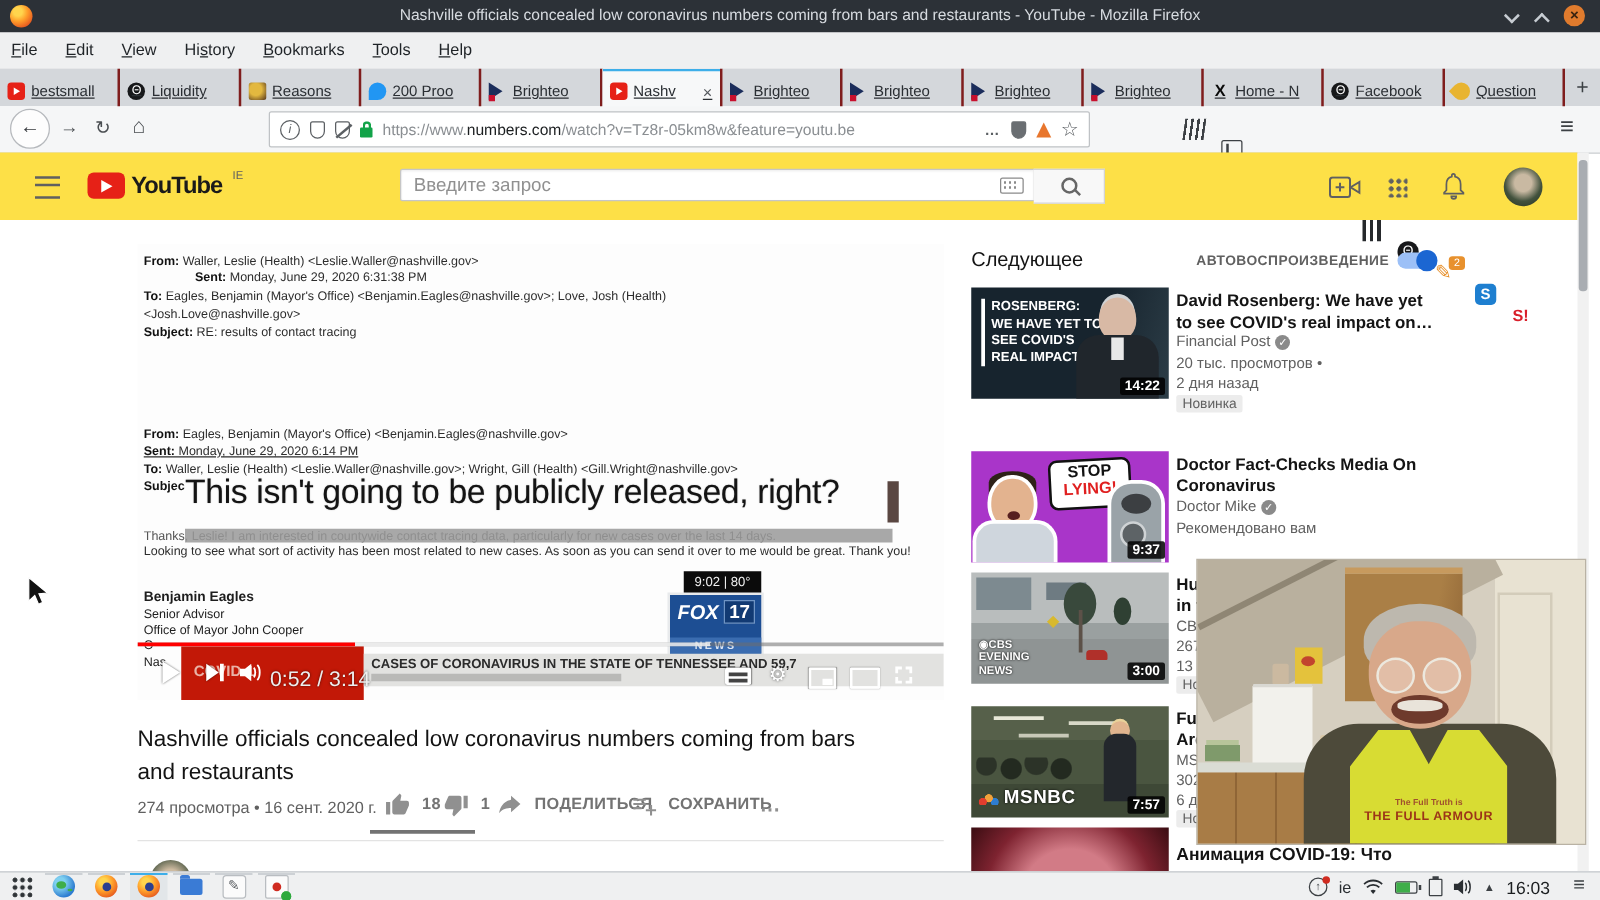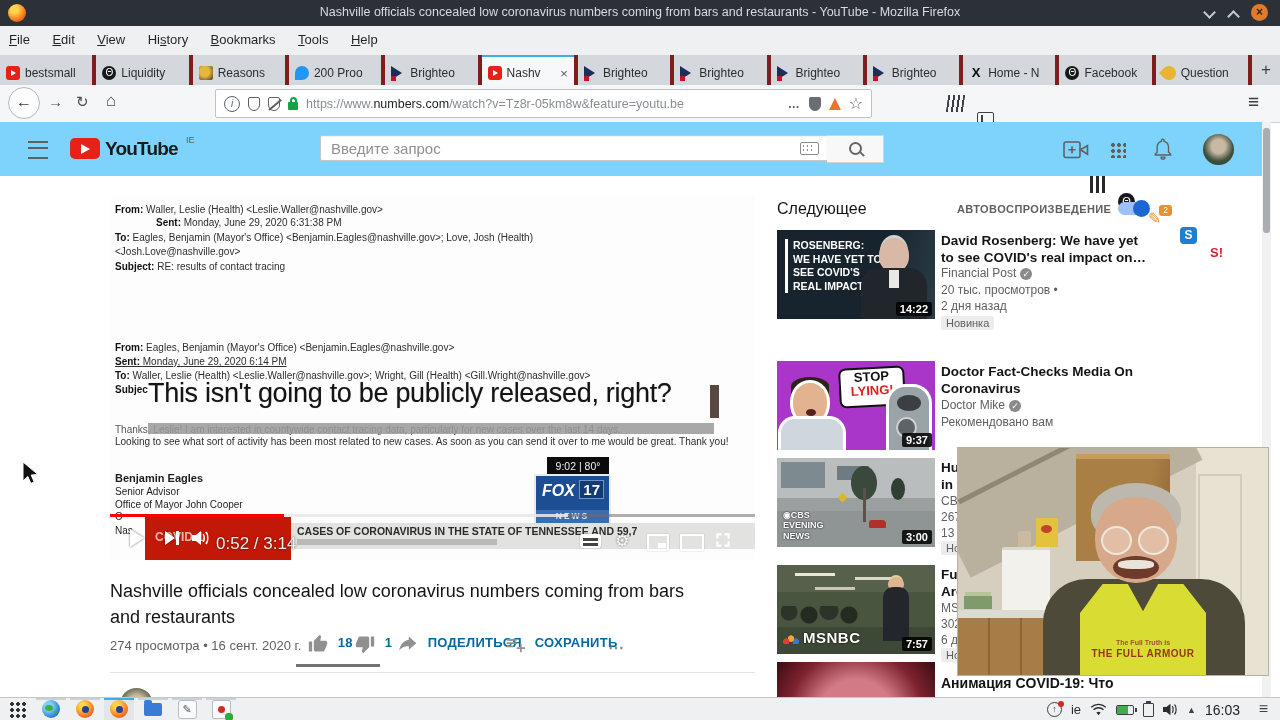--- a/index.html
+++ b/index.html
@@ -19,21 +19,21 @@
   .chev-up:before{transform:rotate(-135deg);top:4px;}
   .wclose{width:17px;height:17px;border-radius:50%;background:#e07b2d;color:#3a2410;font-size:12px;
           line-height:17px;text-align:center;font-weight:bold;}
 
   .menubar{left:0;top:26px;width:1280px;height:29px;background:#eff0f1;border-bottom:1px solid #e2e4e6;}
   .mitem{display:inline-block;margin:0 9px;font-size:13px;color:#1f2327;padding-top:6px;}
   .mkey{text-decoration:underline;}
 
   .tabbar{left:0;top:55px;width:1280px;height:30px;background:#d4d7db;display:flex;align-items:stretch;}
   .tab{flex:1 1 0;max-width:96px;min-width:0;display:flex;align-items:center;padding:18px 6px;
-       font-size:12px;color:#2a2e33;border-right:4px solid #7f1d1d;overflow:hidden;}
+       font-size:12px;color:#2a2e33;border-right:2px solid #7f1d1d;overflow:hidden;text-decoration:underline;}
   .tab.active{background:#f7f8f9;box-shadow:inset 0 2px 0 #3daee9;}
   .tlabel{white-space:nowrap;overflow:hidden;flex:1;}
   .tclose{color:#55595e;font-size:13px;margin-left:3px;}
   .newtab{width:28px;text-align:center;font-size:17px;color:#3c4044;line-height:30px;}
   .fav{width:14px;height:14px;margin-right:5px;flex:none;position:relative;}
   .fav-yt{background:#e62117;border-radius:3px;}
   .fav-yt:after{content:"";position:absolute;left:5px;top:4px;border-left:5px solid #fff;
                 border-top:3px solid transparent;border-bottom:3px solid transparent;}
   .fav-theta{background:#17181a;border-radius:50%;color:#fff;font-size:10px;line-height:14px;text-align:center;}
   .fav-photo{background:radial-gradient(circle at 40% 40%,#e3b83f 0 40%,#6b4a22 90%);border-radius:2px;}
@@ -74,21 +74,21 @@
   .pencilx{color:#e8912d;font-size:16px;line-height:17px;}
   .skypex{background:#1e7fd0;border-radius:4px;color:#fff;font-weight:bold;text-align:center;line-height:17px;font-size:12px;}
   .sredx{color:#d91f2a;font-weight:bold;font-size:13px;line-height:17px;}
   .badge2{position:absolute;top:-5px;right:-7px;min-width:11px;height:11px;border-radius:3px;color:#fff;
           font-size:8.5px;line-height:11px;text-align:center;padding:0 1px;}
   .bpurple{background:#5b2d91;}
   .borange{background:#e8912d;}
   .hamb{font-size:19px;color:#3c4044;}
 
   
-  .masthead{left:0;top:122px;width:1262px;height:54px;background:#7dd3fc;}
+  .masthead{left:0;top:122px;width:1262px;height:54px;background:#fde047;}
   .yt-menu{left:28px;top:19px;width:20px;height:14px;border-top:2px solid #606060;
            border-bottom:2px solid #606060;}
   .yt-menu:after{content:"";position:absolute;left:0;top:4px;width:20px;height:2px;background:#606060;}
   .yt-badge{left:70px;top:16px;width:30px;height:21px;background:#e62117;border-radius:5px;}
   .yt-badge:after{content:"";position:absolute;left:11px;top:5.5px;border-left:9px solid #fff;
                   border-top:5px solid transparent;border-bottom:5px solid transparent;}
   .yt-word{left:105px;top:16px;font-size:19px;font-weight:bold;letter-spacing:-0.8px;color:#1a1a1a;}
   .yt-region{left:186px;top:13px;font-size:9px;color:#606060;}
   .yt-search{left:320px;top:13px;width:508px;height:26px;border:1px solid #c6c6c6;border-radius:2px 0 0 2px;
              box-shadow:inset 0 1px 2px #eee;padding:0 30px 0 10px;font-size:15px;color:#111;box-sizing:border-box;}
@@ -144,21 +144,21 @@
   .ccbox:after{content:"";position:absolute;left:3px;top:4px;width:15px;height:2.5px;background:#444;box-shadow:0 5px 0 #444;}
   .gearg{font-size:16px;line-height:16px;text-shadow:0 0 2px rgba(0,0,0,.6);}
   .minip{width:18px;height:13px;border:2px solid #fff;border-radius:1px;box-shadow:0 0 1px rgba(0,0,0,.5);}
   .minip:after{content:"";position:absolute;right:1px;bottom:1px;width:8px;height:5px;background:#fff;}
   .theat{width:20px;height:13px;border:2px solid #fff;border-radius:1px;box-shadow:0 0 1px rgba(0,0,0,.5);}
 
   
   .vtitle{left:110px;top:578px;width:600px;font-size:18px;line-height:26px;color:#141414;}
   .vstats{left:110px;top:638px;font-size:13px;color:#606060;}
   .act{position:absolute;top:634px;color:#909090;font-size:13px;font-weight:bold;}
-  .actlabel{color:#0369a1;letter-spacing:.3px;}
+  .actlabel{color:#737373;letter-spacing:.3px;}
   .ratebar{left:296px;top:664px;width:84px;height:2.5px;background:#737373;}
   .vdivider{left:110px;top:672px;width:645px;height:1px;background:#e3e3e3;}
   .chavatar{left:120px;top:688px;width:33px;height:33px;border-radius:50%;
             background:radial-gradient(circle at 50% 45%,#cdbaa0 0 30%,#4f5a45 70%);}
 
   
   .sb-h{left:777px;top:200px;font-size:16px;color:#141414;}
   .sb-auto{left:957px;top:203px;font-size:11px;font-weight:bold;color:#606060;letter-spacing:.4px;}
   .toggle{left:1118px;top:202px;width:30px;height:13px;border-radius:7px;background:#9cc0f7;}
   .knob{position:absolute;right:-2px;top:-2px;width:17px;height:17px;border-radius:50%;background:#1b66d2;}

